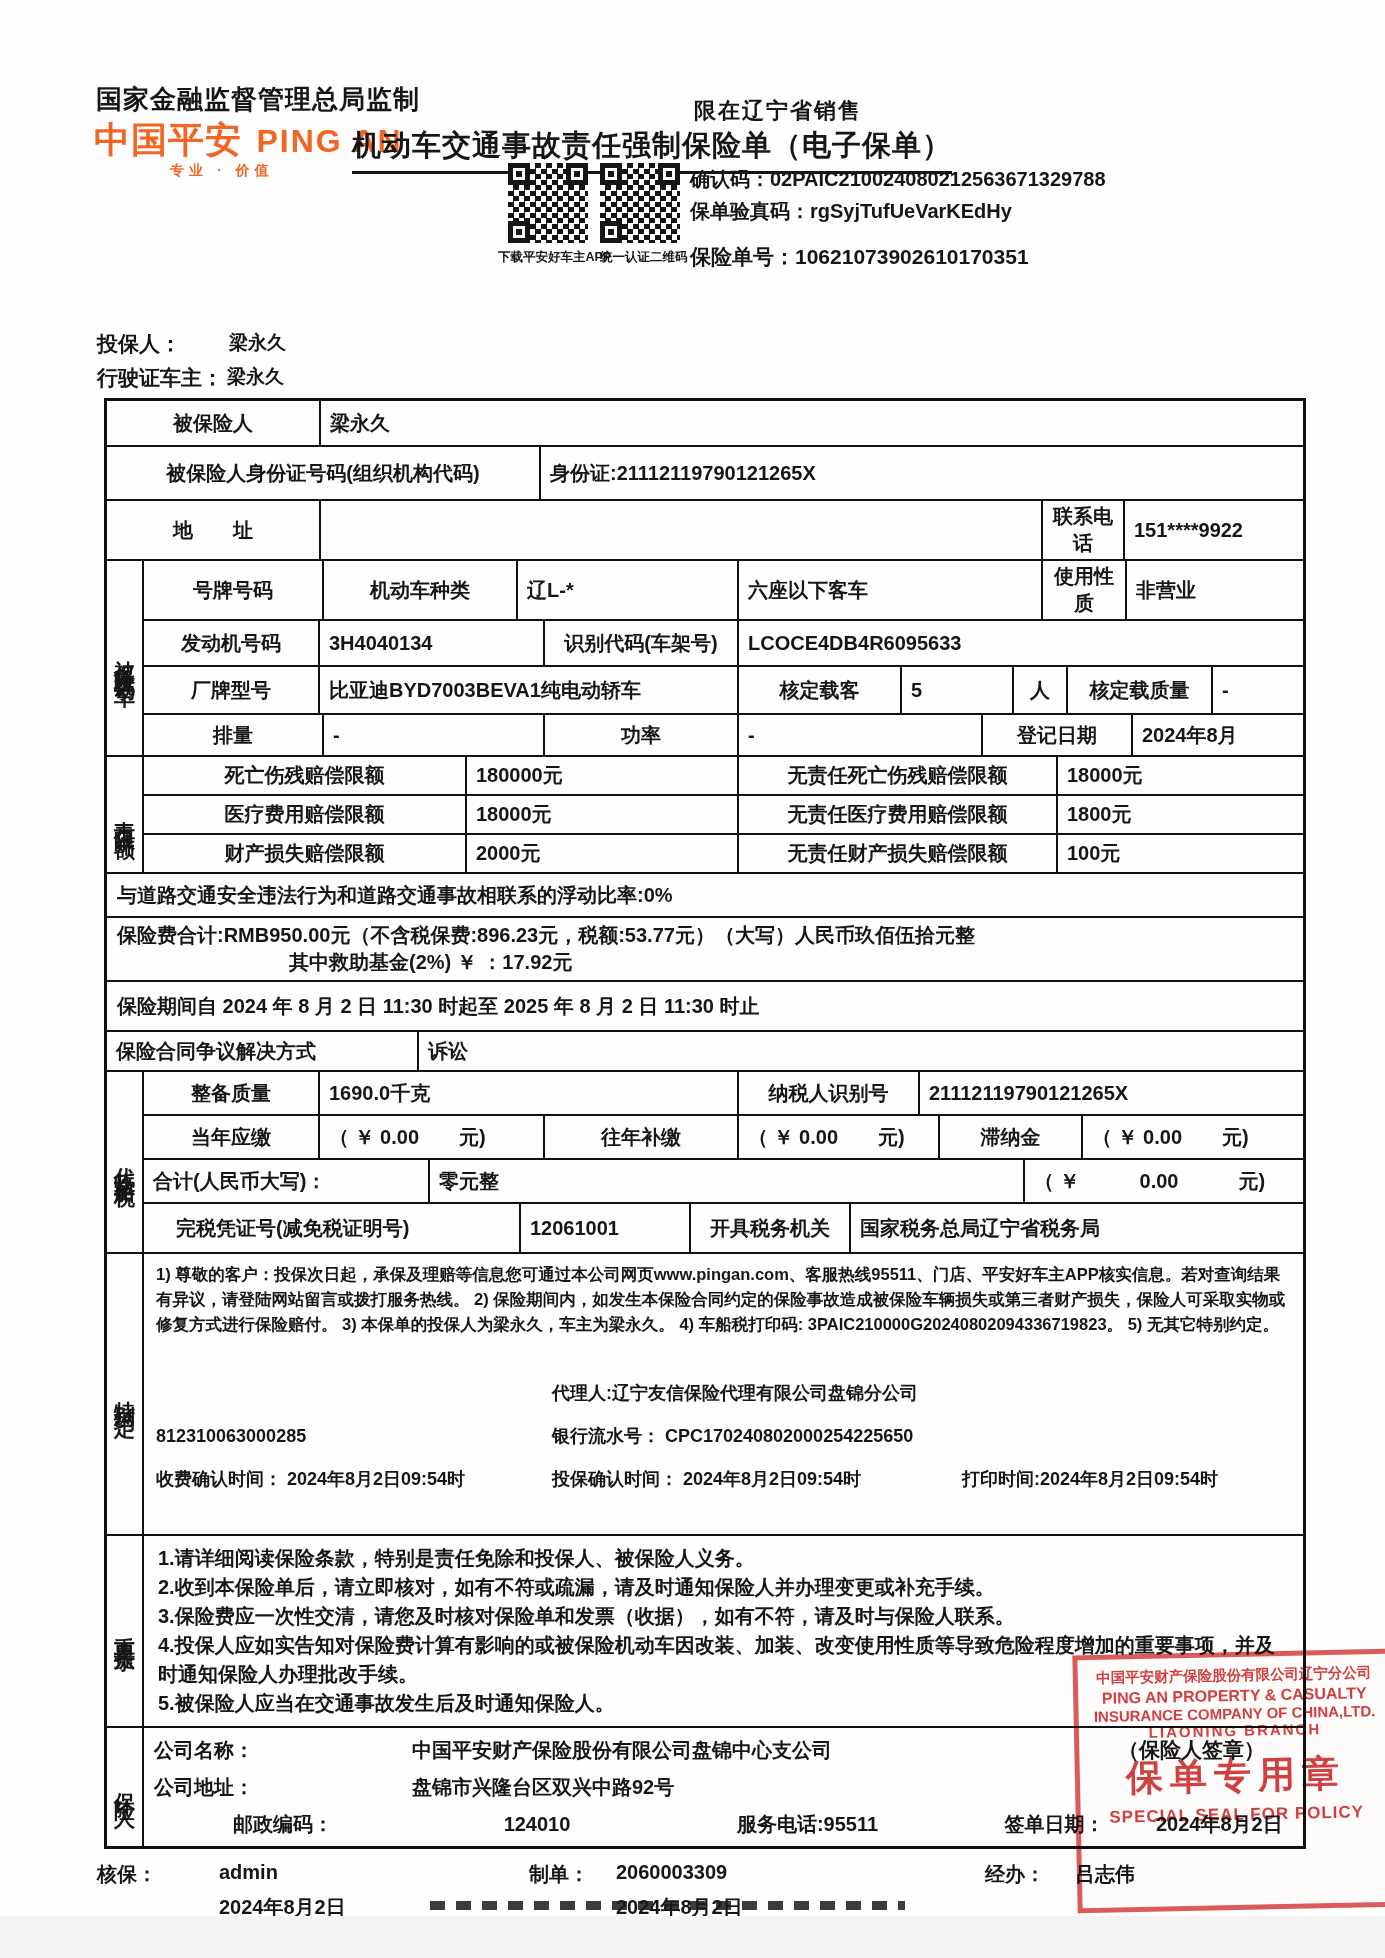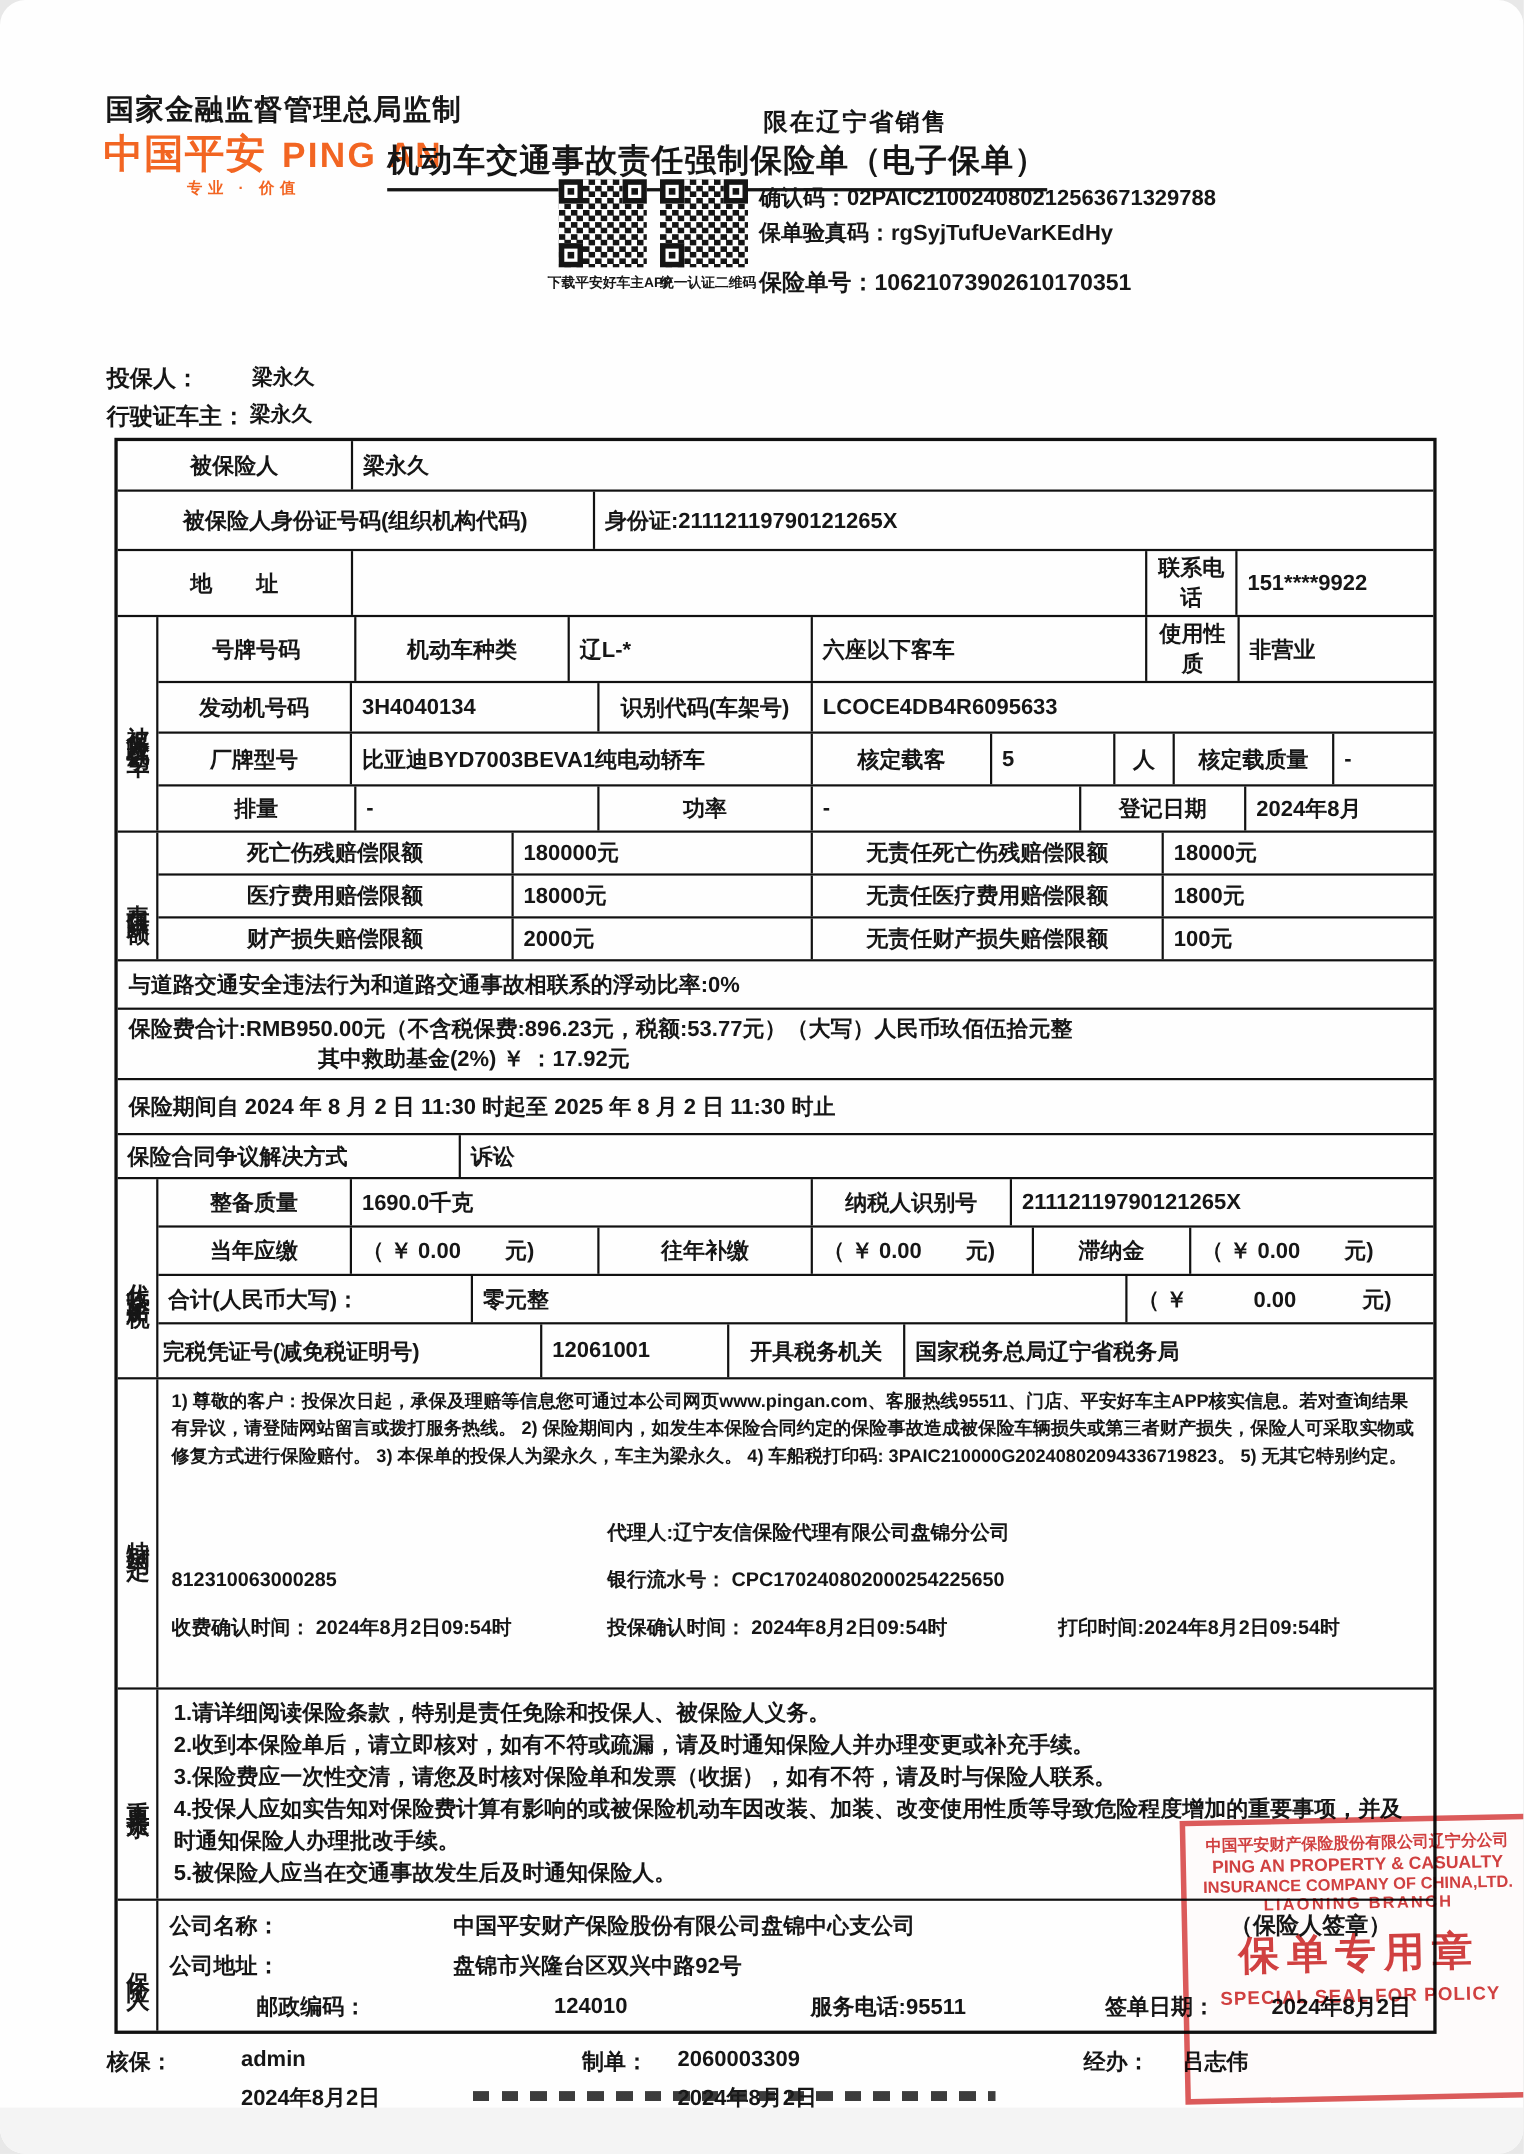--- a/index.html
+++ b/index.html
@@ -1,20 +1,19 @@
 <!DOCTYPE html>
 <html><head>
 <meta charset="utf-8">
 <style>
   html,body { margin:0; padding:0; background:#e8e8e8; }
   #page {
     position:relative; width:1385px; height:1958px; margin:0 auto;
     background:#fefefe; overflow:hidden; color:#161616;
     font-family:"Liberation Sans", sans-serif;
-    border-radius:23px;
   }
   .abs { position:absolute; }
   
   #hdr { position:relative; height:398px; }
   .supervisor { left:96px; top:82px; font-size:26px; font-weight:700; letter-spacing:1px; }
   .sale-limit { left:694px; top:96px; font-size:22px; font-weight:700; letter-spacing:2px; }
   .logo-row { left:94px; top:116px; white-space:nowrap; }
   .logo-cn { color:#f26522; font-size:36px; font-weight:800; letter-spacing:1px; }
   .logo-en { color:#f26522; font-size:32px; font-weight:800; letter-spacing:2px; margin-left:10px; }
   .logo-tag { left:170px; top:162px; color:#f26522; font-size:14px; font-weight:700; letter-spacing:5px; }
@@ -241,21 +240,21 @@
           <div class="c lab" style="width:194px;">往年补缴</div>
           <div class="c" style="width:201px;">（ ￥ 0.00　　元)</div>
           <div class="c lab" style="width:143px;">滞纳金</div>
           <div class="c fill">（ ￥ 0.00　　元)</div>
         </div>
         <div class="row" style="min-height:42px;">
           <div class="c" style="width:284px;">合计(人民币大写)：</div>
           <div class="c" style="width:595px;">零元整</div>
           <div class="c fill">（ ￥　　　0.00　　　元)</div>
         </div>
-        <div class="row" style="min-height:48px;">
+        <div class="row" style="min-height:48px;padding-left:28px;">
           <div class="c" style="width:347px; padding:2px 4px;">完税凭证号(减免税证明号)</div>
           <div class="c" style="width:170px;">12061001</div>
           <div class="c lab" style="width:160px; padding:2px 2px;">开具税务机关</div>
           <div class="c fill">国家税务总局辽宁省税务局</div>
         </div>
       </div>
     </div>
 
     <div class="band" style="min-height:280px;">
       <div class="side">特别约定</div>

